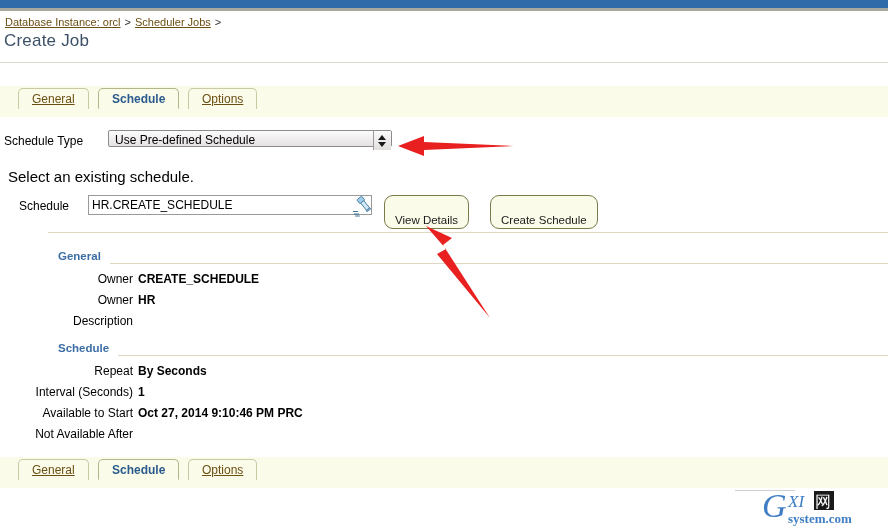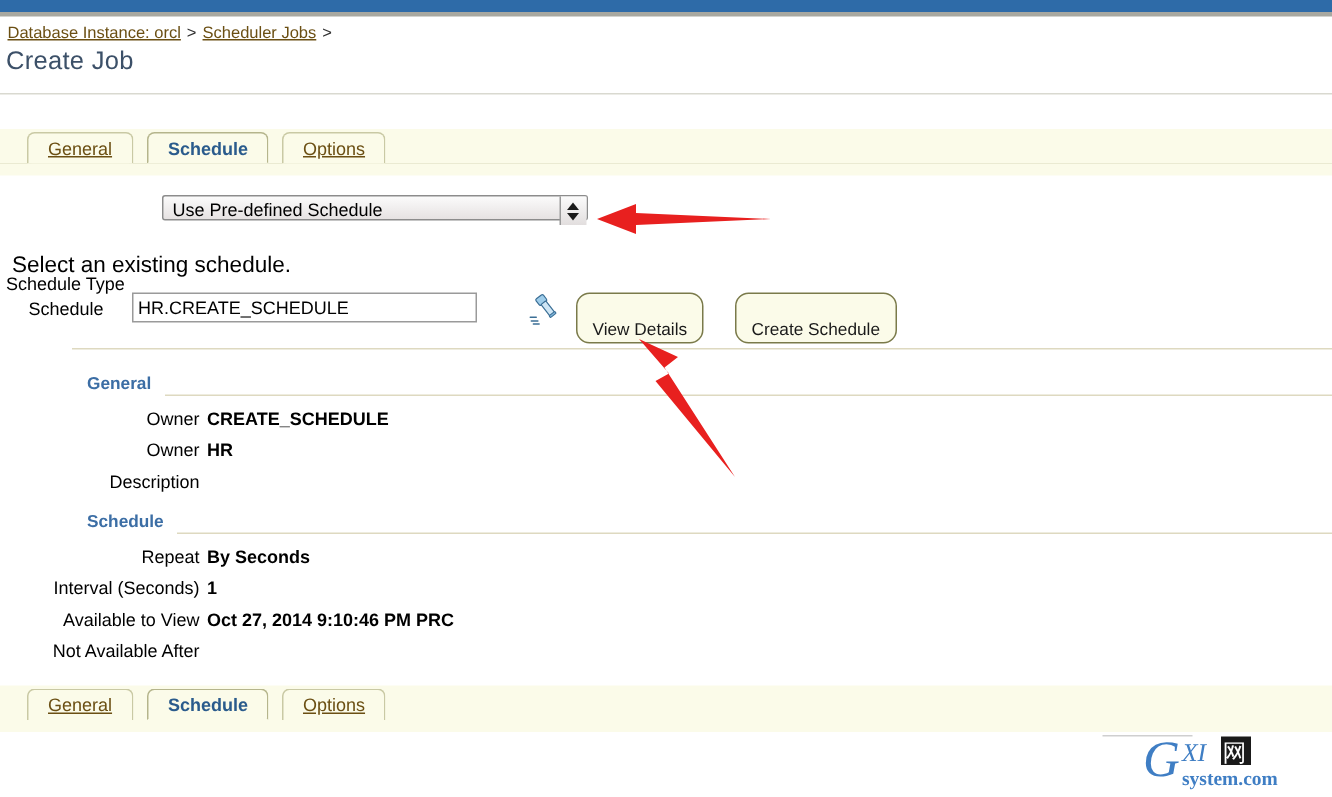--- a/index.html
+++ b/index.html
@@ -173,21 +173,21 @@
     position: absolute;
     left: 8px; top: 168px;
     font-size: 15px;
     color: #000;
     white-space: nowrap;
   }
 
   .text-input {
     position: absolute;
     left: 88px; top: 195px;
-    width: 230px; height: 20px;
+    width: 284px; height: 20px;
     box-sizing: border-box;
     border: 1px solid #9a9a9a;
     background: #ffffff;
     font-family: "Liberation Sans", sans-serif;
     font-size: 12px;
     color: #000;
     padding: 0 3px;
     line-height: 18px;
   }
 
@@ -305,21 +305,21 @@
 <div class="page-title">Create Job</div>
 <div class="title-rule"></div>
 
 <div class="tabbar top">
   <div class="tab inactive" style="left:18px;">General</div>
   <div class="tab active" style="left:98px;">Schedule</div>
   <div class="tab inactive" style="left:188px;">Options</div>
 </div>
 <div class="tabbar-underfill top"></div>
 
-<div class="field-label" style="left:4px; top:134px;margin-top:48px;">Schedule Type</div>
+<div class="field-label" style="left:4px; top:134px;">Schedule Type</div>
 <div class="select-box">
   <span class="select-value">Use Pre-defined Schedule</span>
   <span class="select-arrows">
     <span class="arr up"></span>
     <span class="arr down"></span>
   </span>
 </div>
 
 <div class="hint-text">Select an existing schedule.</div>
 
@@ -365,21 +365,21 @@
 
 <div class="detail-row" style="top:364px;">
   <span class="detail-label">Repeat</span>
   <span class="detail-value">By Seconds</span>
 </div>
 <div class="detail-row" style="top:385px;">
   <span class="detail-label">Interval (Seconds)</span>
   <span class="detail-value">1</span>
 </div>
 <div class="detail-row" style="top:406px;">
-  <span class="detail-label">Available to View</span>
+  <span class="detail-label">Available to Start</span>
   <span class="detail-value">Oct 27, 2014 9:10:46 PM PRC</span>
 </div>
 <div class="detail-row" style="top:427px;">
   <span class="detail-label">Not Available After</span>
   <span class="detail-value"></span>
 </div>
 
 <div class="tabbar bottom">
   <div class="tab inactive" style="left:18px;">General</div>
   <div class="tab active" style="left:98px;">Schedule</div>

